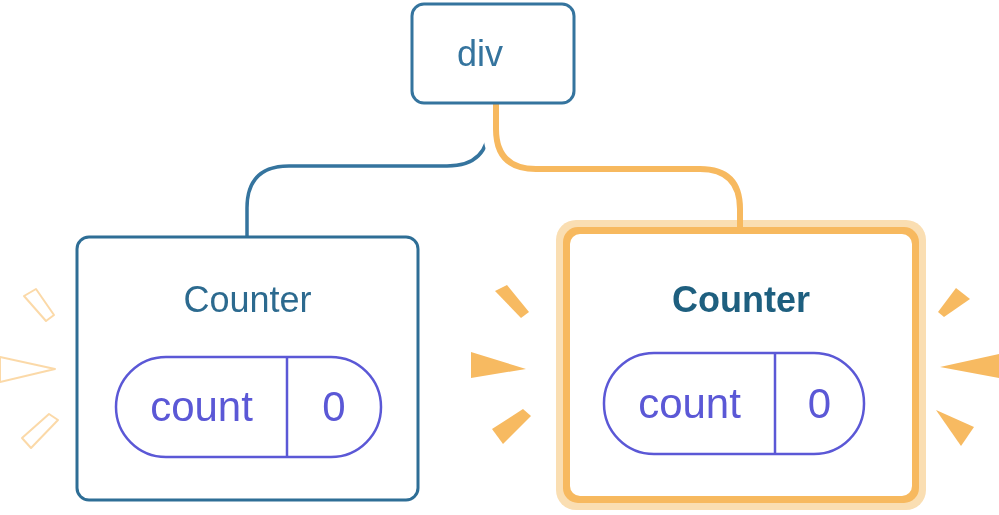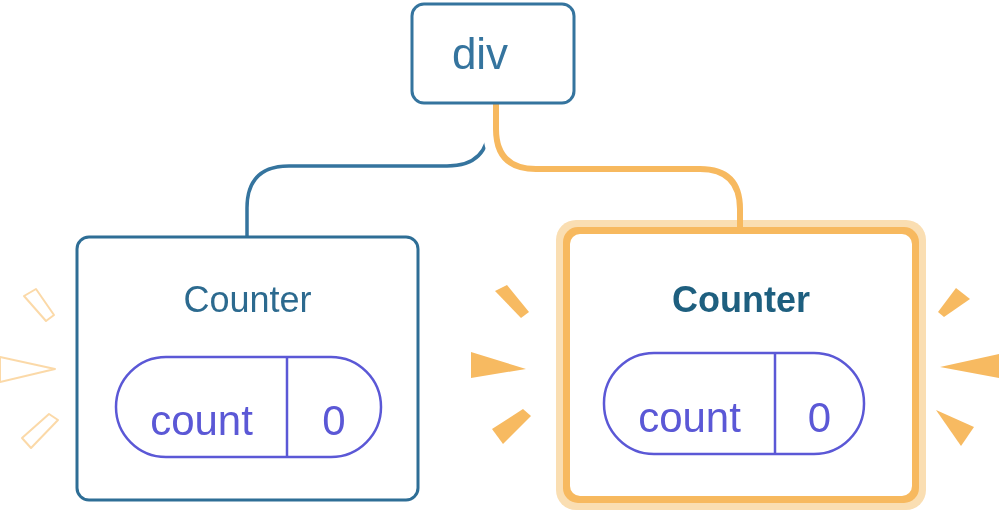--- a/index.html
+++ b/index.html
@@ -12,31 +12,31 @@
   }
   .stage svg{position:absolute;left:0;top:0;}
   .overlay{
     position:absolute;
     display:flex;align-items:center;justify-content:center;
     pointer-events:none;
     white-space:nowrap;
   }
   .root-label{
     left:412px;top:4px;width:136px;height:99px;
-    font-size:44px;font-weight:500;color:#35749E;
+    font-size:36px;font-weight:500;color:#35749E;
   }
   .heading-left{
     left:77px;top:280px;width:341px;height:40px;
     font-size:36px;font-weight:500;color:#2C6A8F;
   }
   .heading-right{
     left:570px;top:280px;width:342px;height:40px;
     font-size:36px;font-weight:700;color:#1E5F7F;
   }
-  .pill-text{font-size:42px;color:#5B58D6;font-weight:400;margin-top:14px;}
+  .pill-text{font-size:42px;color:#5B58D6;font-weight:400;}
   .count-left {left:116px;top:357px;width:171px;height:100px;}
   .value-left {left:287px;top:357px;width:94px; height:100px;}
   .count-right{left:604px;top:353px;width:171px;height:101px;}
   .value-right{left:775px;top:353px;width:89px; height:101px;}
 </style>
 </head>
 <body>
 
 <div class="stage">
 

